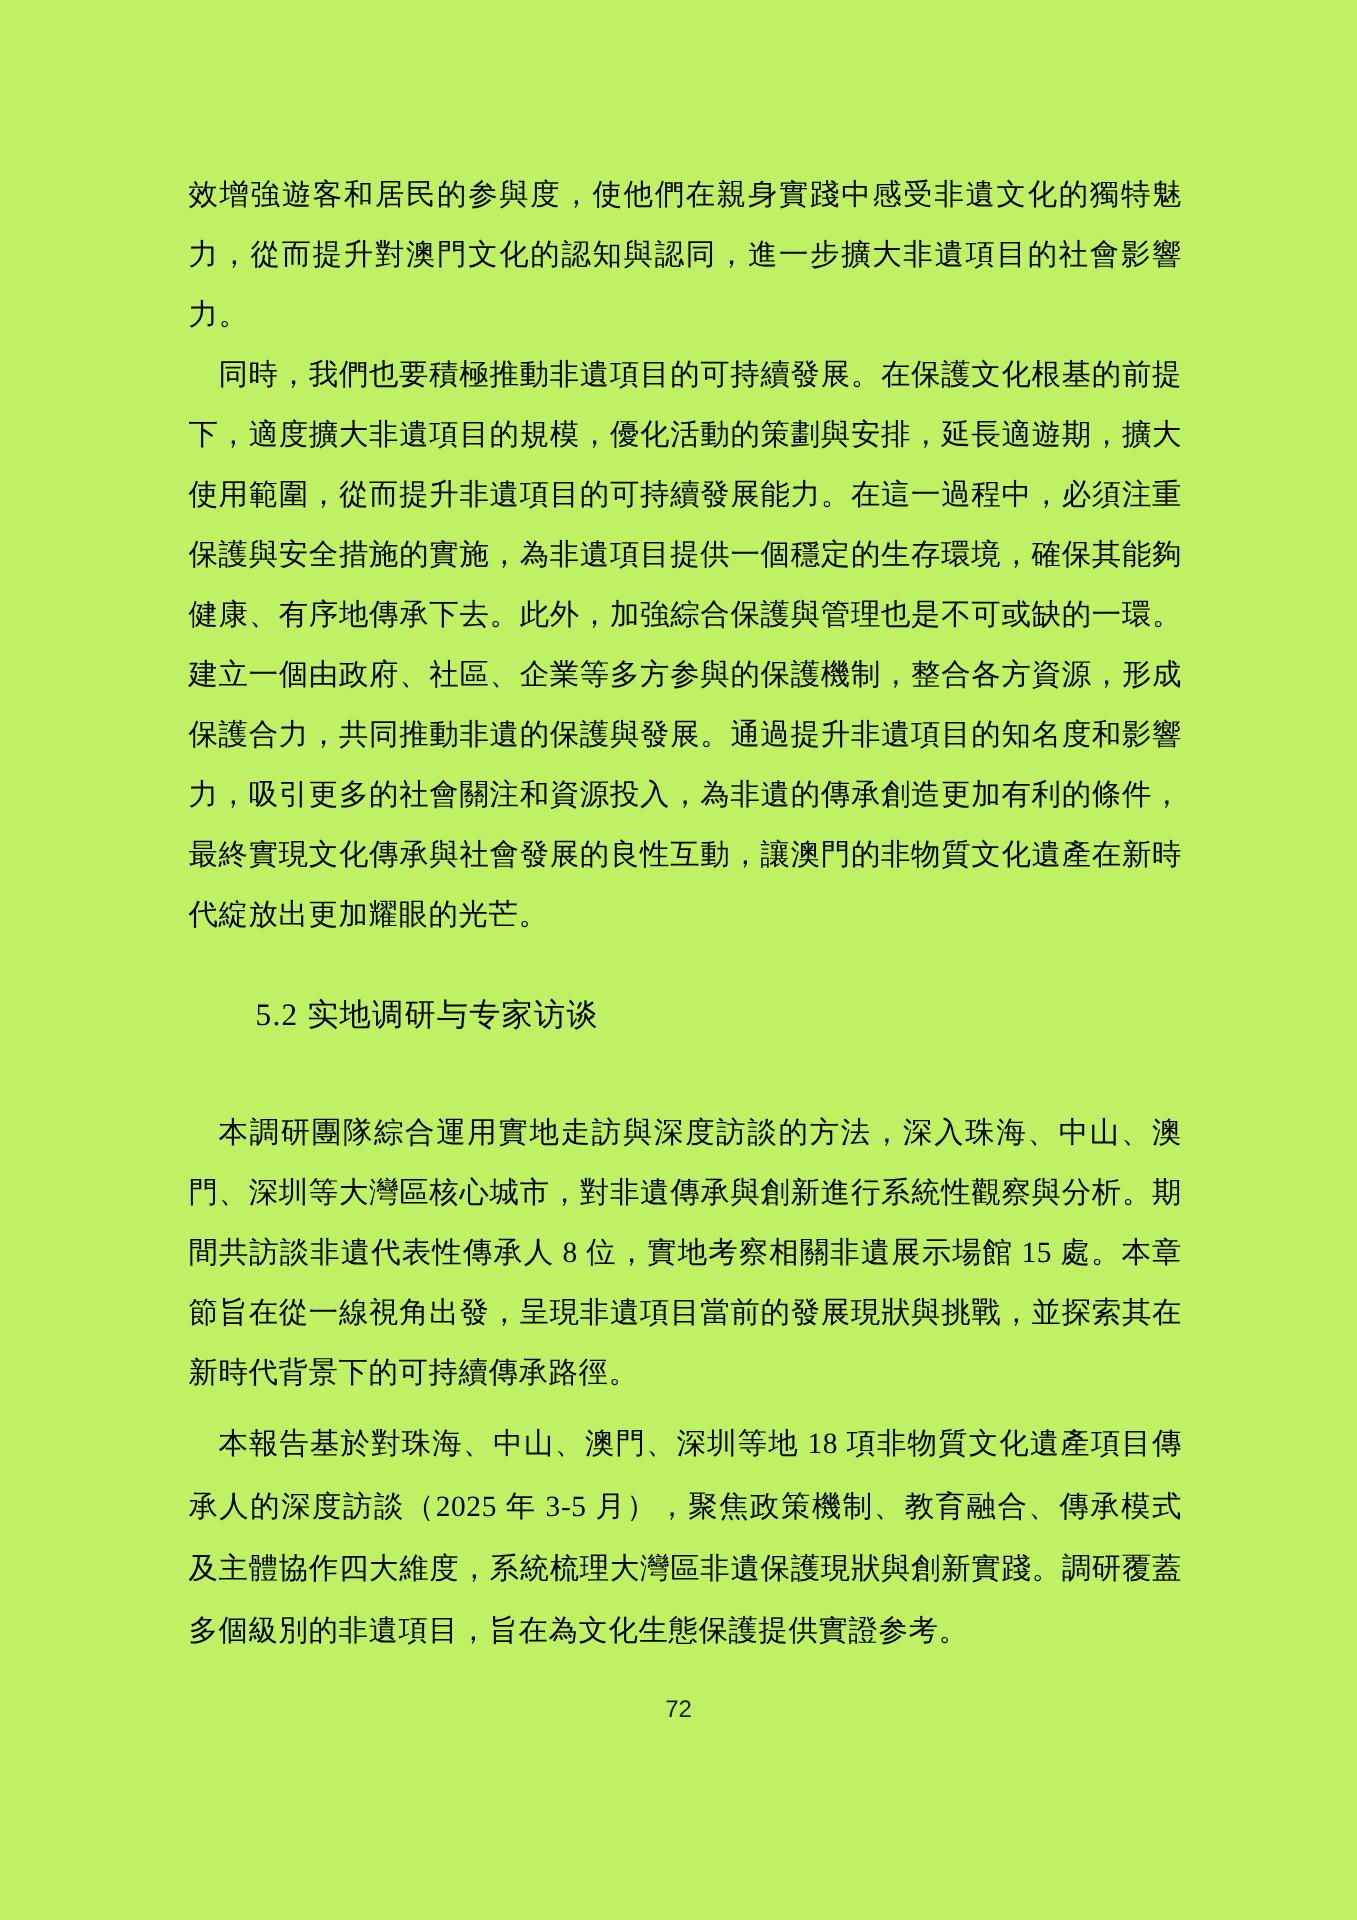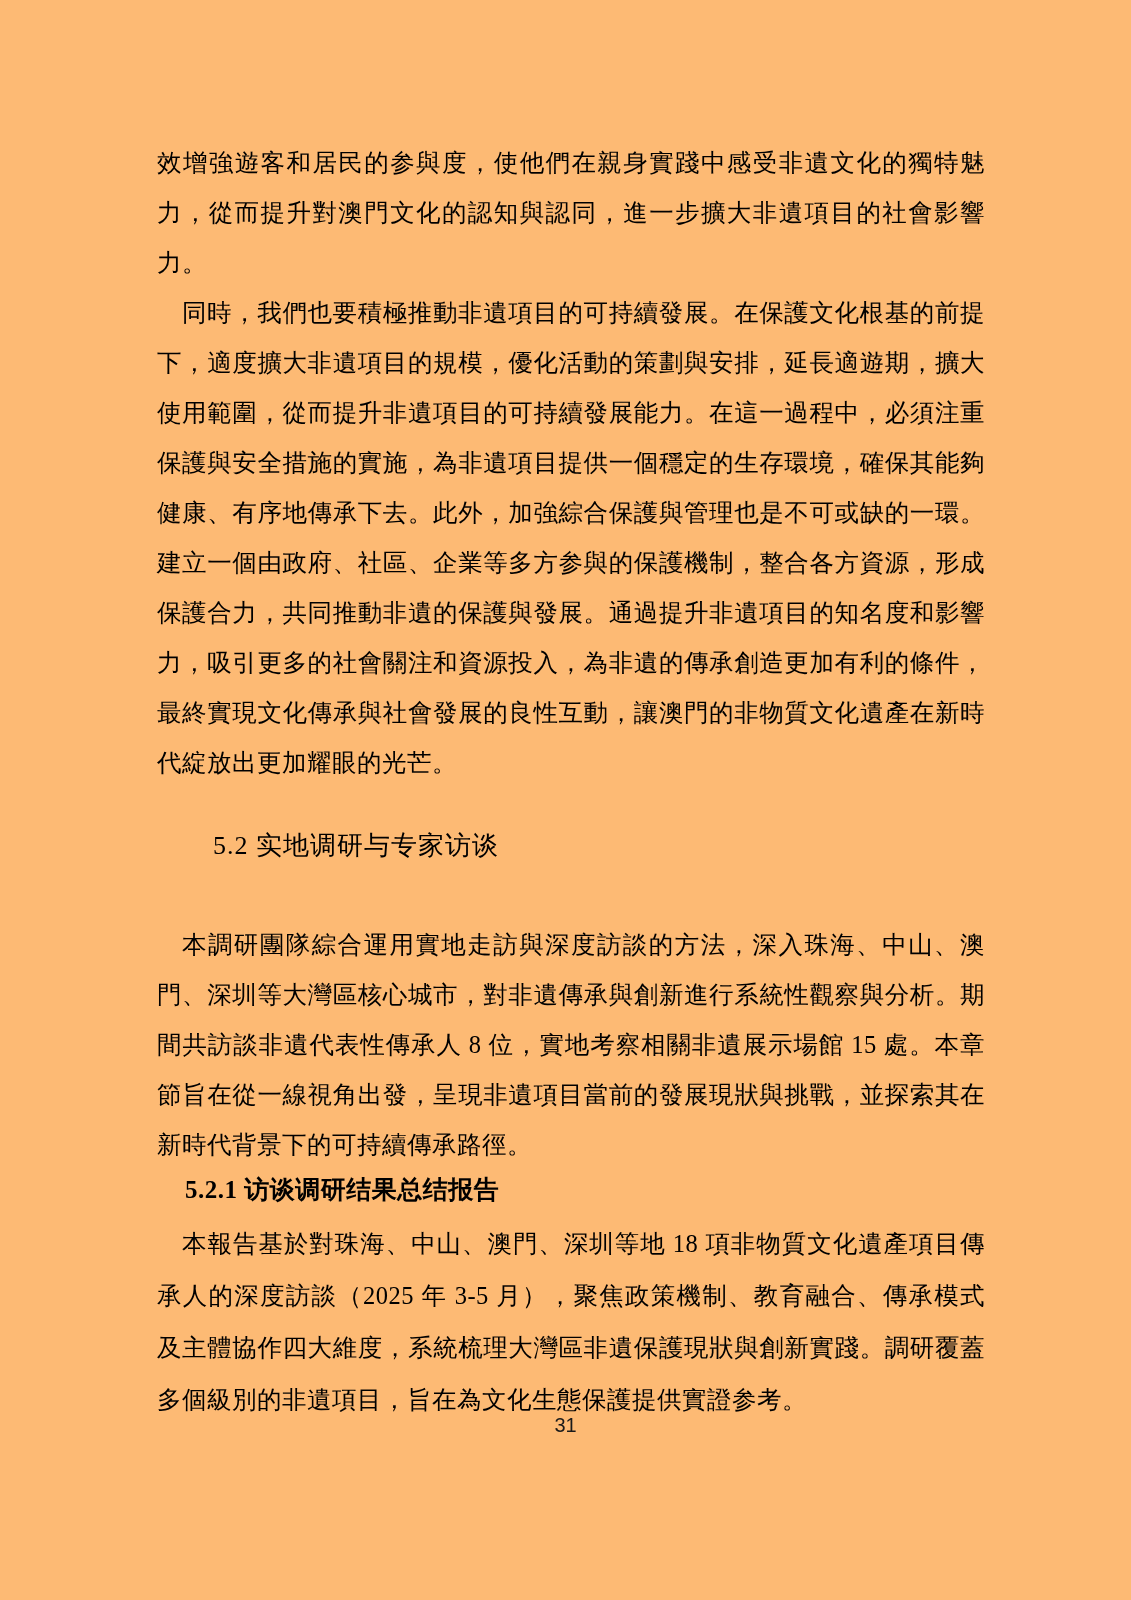--- a/index.html
+++ b/index.html
@@ -4,21 +4,21 @@
 <style>
   html, body {
     margin: 0;
     padding: 0;
     background: #ffffff;
   }
   .page {
     position: relative;
     width: 1131px;
     height: 1600px;
-    background: #fdba74;
+    background: #bef264;
     color: #000000;
     font-family: "Liberation Serif", "DejaVu Serif", serif;
     overflow: hidden;
   }
   .content {
     position: absolute;
     left: 157px;
     top: 138px;
     width: 828px;
   }
@@ -73,20 +73,19 @@
   <div class="content">
 
     <p class="body-text no-indent">效增強遊客和居民的参與度，使他們在親身實踐中感受非遺文化的獨特魅力，從而提升對澳門文化的認知與認同，進一步擴大非遺項目的社會影響力。</p>
 
     <p class="body-text">同時，我們也要積極推動非遺項目的可持續發展。在保護文化根基的前提下，適度擴大非遺項目的規模，優化活動的策劃與安排，延長適遊期，擴大使用範圍，從而提升非遺項目的可持續發展能力。在這一過程中，必須注重保護與安全措施的實施，為非遺項目提供一個穩定的生存環境，確保其能夠健康、有序地傳承下去。此外，加強綜合保護與管理也是不可或缺的一環。建立一個由政府、社區、企業等多方参與的保護機制，整合各方資源，形成保護合力，共同推動非遺的保護與發展。通過提升非遺項目的知名度和影響力，吸引更多的社會關注和資源投入，為非遺的傳承創造更加有利的條件，最終實現文化傳承與社會發展的良性互動，讓澳門的非物質文化遺產在新時代綻放出更加耀眼的光芒。</p>
 
     <h2 class="section-heading">5.2 实地调研与专家访谈</h2>
 
     <p class="body-text para-after-heading">本調研團隊綜合運用實地走訪與深度訪談的方法，深入珠海、中山、澳門、深圳等大灣區核心城市，對非遺傳承與創新進行系統性觀察與分析。期間共訪談非遺代表性傳承人 8 位，實地考察相關非遺展示場館 15 處。本章節旨在從一線視角出發，呈現非遺項目當前的發展現狀與挑戰，並探索其在新時代背景下的可持續傳承路徑。</p>
 
-    <h3 class="subsection-heading">5.2.1 访谈调研结果总结报告</h3>
 
     <p class="body-text last-para">本報告基於對珠海、中山、澳門、深圳等地 18 項非物質文化遺產項目傳承人的深度訪談（2025 年 3-5 月），聚焦政策機制、教育融合、傳承模式及主體協作四大維度，系統梳理大灣區非遺保護現狀與創新實踐。調研覆蓋多個級別的非遺項目，旨在為文化生態保護提供實證参考。</p>
 
   </div>
 
-  <div class="page-number">31</div>
+  <div class="page-number">72</div>
 </div>
 
 </body></html>

